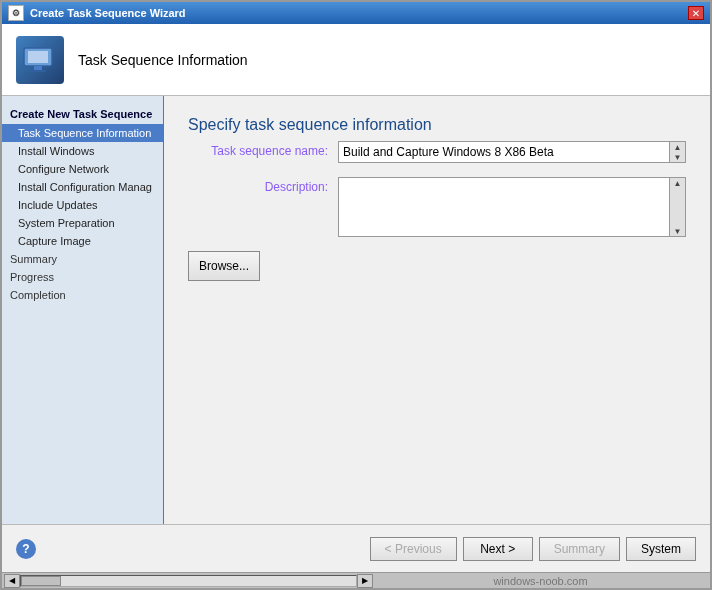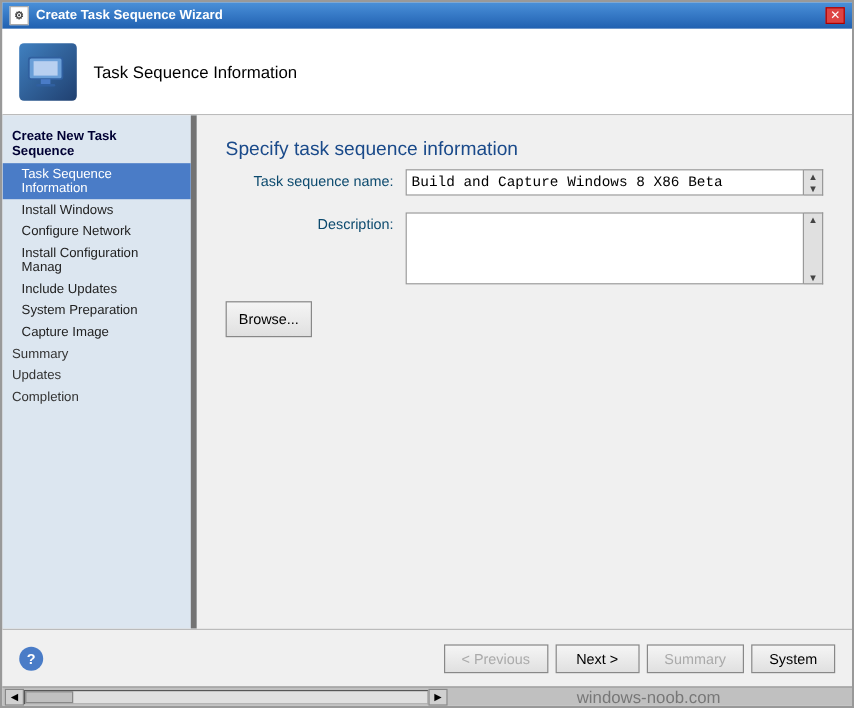--- a/index.html
+++ b/index.html
@@ -98,21 +98,21 @@
     .wizard-body {
       display: flex;
       flex: 1;
       overflow: hidden;
     }
 
     
     .wizard-nav {
       width: 162px;
       background: #dce6f0;
-      border-right: 5px solid #737373;
+      border-right: 1px solid #737373;
       padding: 8px 0;
       overflow-y: auto;
     }
 
     .nav-section-header {
       padding: 4px 8px;
       font-size: 11px;
       font-weight: bold;
       color: #003;
     }
@@ -158,39 +158,38 @@
       align-items: flex-start;
       margin-bottom: 14px;
     }
 
     .form-label {
       width: 150px;
       text-align: right;
       padding-right: 10px;
       padding-top: 3px;
       font-size: 12px;
-      color: #0c4a6e;
+      color: #8b5cf6;
       flex-shrink: 0;
     }
 
     .form-control-wrap {
       flex: 1;
       display: flex;
       align-items: flex-start;
       gap: 6px;
     }
 
     .form-input {
       width: 100%;
       border: 1px solid #999;
       background: white;
       padding: 2px 4px;
       font-size: 12px;
       height: 22px;
-      font-family: Liberation Mono, monospace;
     }
 
     .form-textarea {
       width: 100%;
       border: 1px solid #999;
       background: white;
       padding: 2px 4px;
       font-size: 12px;
       height: 60px;
       resize: none;
@@ -368,21 +367,21 @@
 
       <div id="nav-items-container">
           <div class="nav-item active">Task Sequence Information</div>
           <div class="nav-item">Install Windows</div>
           <div class="nav-item">Configure Network</div>
           <div class="nav-item">Install Configuration Manag</div>
           <div class="nav-item">Include Updates</div>
           <div class="nav-item">System Preparation</div>
           <div class="nav-item">Capture Image</div>
           <div class="nav-item top-level">Summary</div>
-          <div class="nav-item top-level">Updates</div>
+          <div class="nav-item top-level">Progress</div>
           <div class="nav-item top-level">Completion</div>
         </div>
     </div>
 
     <div class="wizard-content">
       <div class="content-title">Specify task sequence information</div>
 
       <div class="form-table">
 
         <div class="form-row">
@@ -433,17 +432,17 @@
     </div>
   </div>
 
   <div class="bottom-bar">
     <div class="scroll-btn-small">◀</div>
     <div class="scrollbar-track">
       <div class="scrollbar-thumb"></div>
     </div>
     <div class="scroll-btn-small">▶</div>
     <div style="flex:1; text-align:center;">
-      <span style="font-size:14px; color:#777;">windows-noob.com</span>
+      <span style="font-size:11px; color:#777;">windows-noob.com</span>
     </div>
   </div>
 
 </div>
 
 </body></html>

